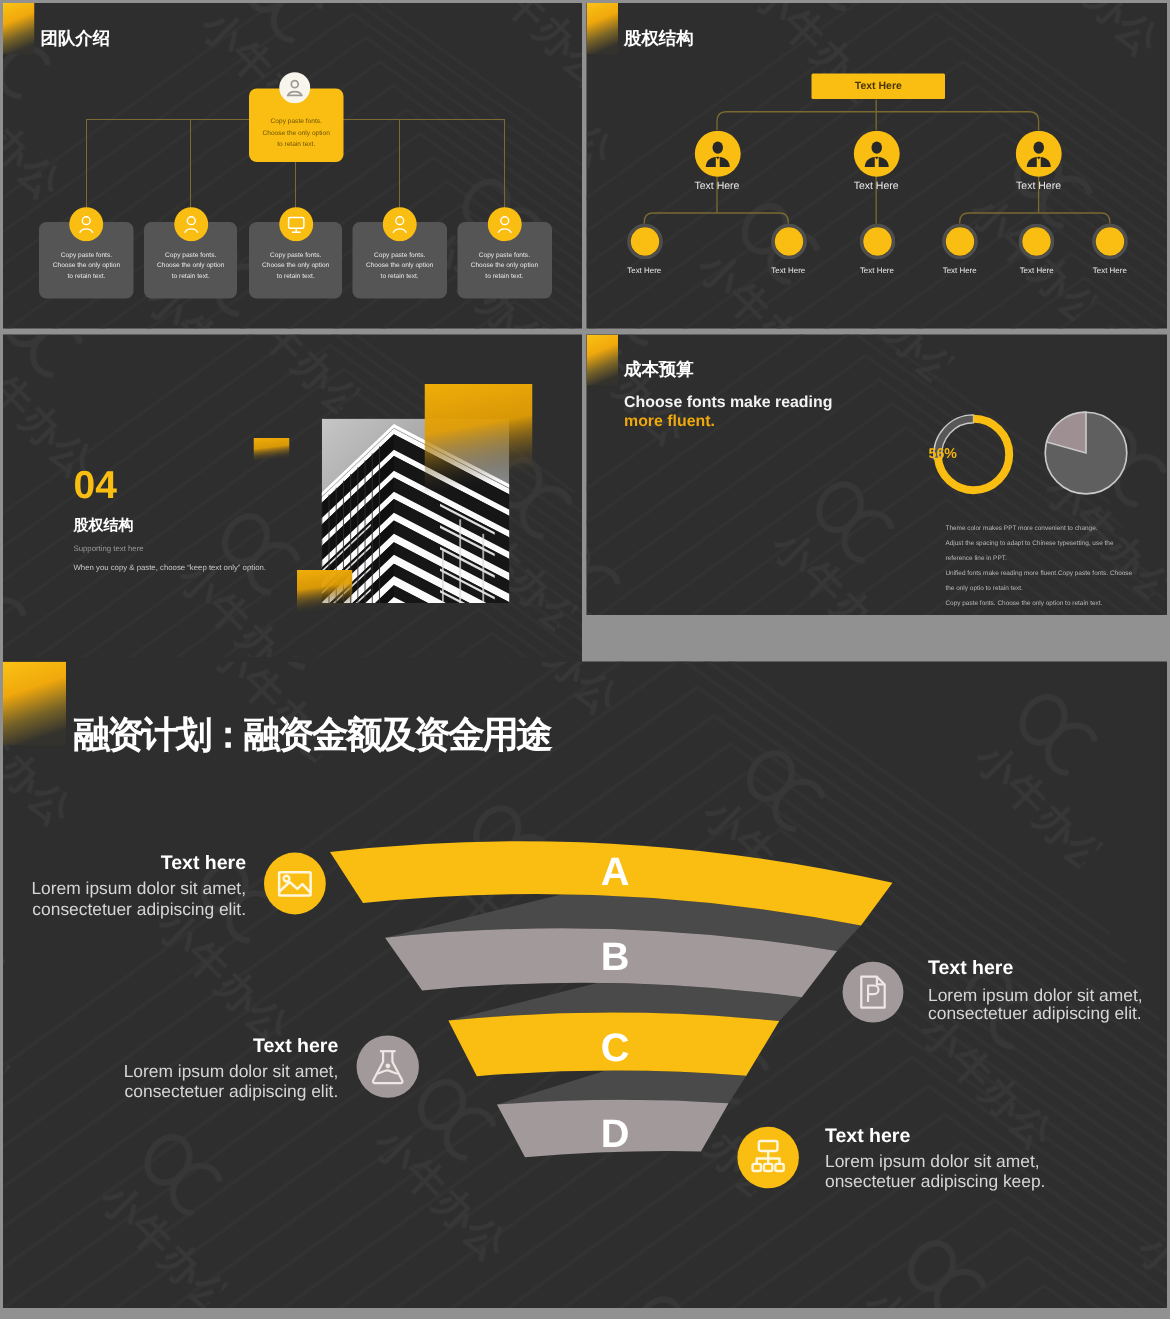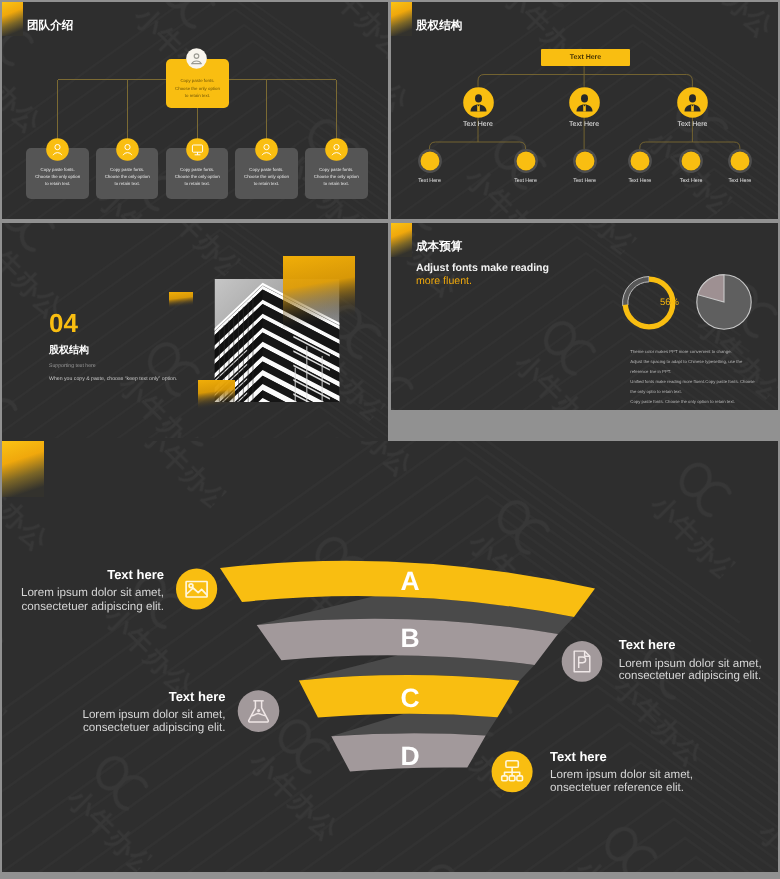--- a/index.html
+++ b/index.html
@@ -498,27 +498,27 @@
           <linearGradient id="cg7503" x1="0" y1="0" x2="0.25" y2="1">
             <stop offset="0" stop-color="#FBC314"></stop>
             <stop offset="0.40" stop-color="#F0A80C"></stop>
             <stop offset="0.72" stop-color="#7a6527"></stop>
             <stop offset="1" stop-color="#33322d"></stop>
           </linearGradient>
         </defs>
         <rect width="21" height="34" fill="url(#cg7503)"></rect>
       </svg>
       <div class="stitle" style="left:25px;top:17px;font-size:11.6px">成本预算</div>
-<div class="abs" style="left:25px;top:38.5px;font-size:10.6px;font-weight:bold;color:#f2f2f2">Adjust fonts make reading</div>
-<div class="abs" style="left:25px;top:51.5px;font-size:10.6px;font-weight:normal;color:#F0A90C">more fluent.</div>
+<div class="abs" style="left:25px;top:38.5px;font-size:10.6px;font-weight:bold;color:#f2f2f2">Choose fonts make reading</div>
+<div class="abs" style="left:25px;top:51.5px;font-size:10.6px;font-weight:bold;color:#F0A90C">more fluent.</div>
 <svg class="lay" style="left:228px;top:49.6px" width="60" height="60">
         <path d="M3.69 32.76 A26.45 26.45 0 0 1 30.00 3.55 L30.00 8.85 A21.15 21.15 0 0 0 8.97 32.21 Z" fill="#585858" stroke="#c9c9c9" stroke-width="0.9"></path>
         <circle cx="30" cy="30" r="23.8" fill="none" stroke="#F9BE11" stroke-width="5.3" stroke-dasharray="109.66 39.88" transform="rotate(-90 30 30)"></circle>
       </svg>
-<div class="abs" style="left:228px;top:73.8px;width:60px;text-align:right;font-size:9.5px;font-weight:normal;color:#F6B60C">56%</div>
+<div class="abs" style="left:228px;top:73.8px;width:60px;text-align:left;font-size:9.5px;font-weight:bold;color:#F6B60C">56%</div>
 <svg class="lay" style="left:302.8px;top:49.2px" width="60" height="60">
         <circle cx="30" cy="30" r="27.2" fill="#5f5f5f" stroke="#c8c8c8" stroke-width="1.1"></circle>
         <path d="M30 30 L30 2.8 A27.2 27.2 0 0 0 3.7 22.7 Z" fill="#9e9092" stroke="#c8c8c8" stroke-width="1.1"></path>
       </svg>
 <div class="abs" style="left:239.3px;top:126.4px;font-size:4.3px;color:#b9b9b9">Theme color makes PPT more convenient to change.</div>
 <div class="abs" style="left:239.3px;top:136.2px;font-size:4.3px;color:#b9b9b9">Adjust the spacing to adapt to Chinese typesetting, use the</div>
 <div class="abs" style="left:239.3px;top:146.1px;font-size:4.3px;color:#b9b9b9">reference line in PPT.</div>
 <div class="abs" style="left:239.3px;top:155.9px;font-size:4.3px;color:#b9b9b9">Unified fonts make reading more fluent.Copy paste fonts. Choose</div>
 <div class="abs" style="left:239.3px;top:165.8px;font-size:4.3px;color:#b9b9b9">the only optio to retain text.</div>
 <div class="abs" style="left:239.3px;top:175.7px;font-size:4.3px;color:#b9b9b9">Copy paste  fonts. Choose the only option to retain text.</div>
@@ -579,20 +579,21 @@
         <defs>
           <linearGradient id="cg8175" x1="0" y1="0" x2="0.25" y2="1">
             <stop offset="0" stop-color="#FBC314"></stop>
             <stop offset="0.40" stop-color="#F0A80C"></stop>
             <stop offset="0.72" stop-color="#7a6527"></stop>
             <stop offset="1" stop-color="#33322d"></stop>
           </linearGradient>
         </defs>
         <rect width="42" height="56" fill="url(#cg8175)"></rect>
       </svg>
+      <div class="stitle" style="left:47px;top:33px;font-size:24.5px;letter-spacing:-1.8px">融资计划：融资金额及资金用途</div>
 <svg class="lay" width="776" height="431">
         <path d="M254.70 184.10 L373.00 155.10 L389.58 155.48 L406.17 156.11 L422.75 156.98 L439.33 158.11 L455.92 159.48 L472.50 161.09 L489.08 162.96 L505.67 165.07 L522.25 167.43 L538.83 170.04 L555.42 172.90 L572.00 176.00 L572.00 176.00 L556.00 193.00 L556.00 193.00 L530.89 189.14 L505.78 185.84 L480.68 183.12 L455.57 180.96 L430.46 179.36 L405.35 178.34 L380.24 177.88 L355.13 177.99 L330.02 178.67 L304.92 179.91 L279.81 181.72 L254.70 184.10 Z" fill="#4a4a4a"></path>
         <path d="M296.90 239.40 L396.00 214.26 L407.38 214.42 L418.75 214.70 L430.12 215.10 L441.50 215.61 L452.88 216.24 L464.25 216.98 L475.62 217.84 L487.00 218.82 L498.38 219.92 L509.75 221.13 L521.12 222.46 L532.50 223.90 L532.50 223.90 L517.50 239.70 L517.50 239.70 L499.12 238.00 L480.73 236.61 L462.35 235.52 L443.97 234.73 L425.58 234.25 L407.20 234.08 L388.82 234.20 L370.43 234.63 L352.05 235.37 L333.67 236.41 L315.28 237.75 L296.90 239.40 Z" fill="#4a4a4a"></path>
         <path d="M329.30 295.30 L402.00 272.73 L409.79 272.72 L417.58 272.76 L425.38 272.86 L433.17 273.01 L440.96 273.22 L448.75 273.48 L456.54 273.80 L464.33 274.17 L472.12 274.60 L479.92 275.08 L487.71 275.61 L495.50 276.20 L495.50 276.20 L483.70 294.50 L483.70 294.50 L470.83 293.75 L457.97 293.14 L445.10 292.69 L432.23 292.38 L419.37 292.23 L406.50 292.22 L393.63 292.36 L380.77 292.65 L367.90 293.09 L355.03 293.68 L342.17 294.41 L329.30 295.30 Z" fill="#4a4a4a"></path>
         <path d="M218.00 127.00 Q405.50 105.61 593.00 147.50 L572.00 176.00 Q406.00 143.70 240.00 161.00 Z" fill="#F9BE11"></path>
         <path d="M254.70 184.10 Q405.35 168.12 556.00 193.00 L532.50 223.90 Q405.95 207.19 279.40 219.30 Z" fill="#A2999B"></path>
         <path d="M296.90 239.40 Q407.20 228.60 517.50 239.70 L495.50 276.20 Q405.70 269.09 315.90 276.50 Z" fill="#F9BE11"></path>
         <path d="M329.30 295.30 Q406.50 289.54 483.70 294.50 L465.30 326.60 Q406.65 325.45 348.00 330.50 Z" fill="#A2999B"></path>
         <text x="408.0" y="149.1" text-anchor="middle" font-family="Liberation Sans,sans-serif" font-size="26.5" font-weight="bold" fill="#ffffff">A</text>
         <text x="408.0" y="205.8" text-anchor="middle" font-family="Liberation Sans,sans-serif" font-size="26.5" font-weight="bold" fill="#ffffff">B</text>
@@ -642,15 +643,15 @@
 <div class="abs" style="right:614.0px;text-align:right;top:145.4px;font-size:11.6px;color:#d6d6d6;white-space:nowrap">Lorem ipsum dolor sit amet,</div>
 <div class="abs" style="right:614.0px;text-align:right;top:158.5px;font-size:11.6px;color:#d6d6d6;white-space:nowrap">consectetuer adipiscing elit.</div>
 <div class="abs" style="left:616.7px;text-align:left;top:195.8px;font-size:13px;font-weight:bold;color:#ffffff;white-space:nowrap">Text here</div>
 <div class="abs" style="left:616.7px;text-align:left;top:215.5px;font-size:11.6px;color:#d6d6d6;white-space:nowrap">Lorem ipsum dolor sit amet,</div>
 <div class="abs" style="left:616.7px;text-align:left;top:228.4px;font-size:11.6px;color:#d6d6d6;white-space:nowrap">consectetuer adipiscing elit.</div>
 <div class="abs" style="right:552.5px;text-align:right;top:247.8px;font-size:13px;font-weight:bold;color:#ffffff;white-space:nowrap">Text here</div>
 <div class="abs" style="right:552.5px;text-align:right;top:267.4px;font-size:11.6px;color:#d6d6d6;white-space:nowrap">Lorem ipsum dolor sit amet,</div>
 <div class="abs" style="right:552.5px;text-align:right;top:280.3px;font-size:11.6px;color:#d6d6d6;white-space:nowrap">consectetuer adipiscing elit.</div>
 <div class="abs" style="left:548.0px;text-align:left;top:308.1px;font-size:13px;font-weight:bold;color:#ffffff;white-space:nowrap">Text here</div>
 <div class="abs" style="left:548.0px;text-align:left;top:326.7px;font-size:11.6px;color:#d6d6d6;white-space:nowrap">Lorem ipsum dolor sit amet,</div>
-<div class="abs" style="left:548.0px;text-align:left;top:339.6px;font-size:11.6px;color:#d6d6d6;white-space:nowrap">onsectetuer reference elit.</div>
+<div class="abs" style="left:548.0px;text-align:left;top:339.6px;font-size:11.6px;color:#d6d6d6;white-space:nowrap">onsectetuer adipiscing keep.</div>
 </div>
 </div>
 
 </body></html>

